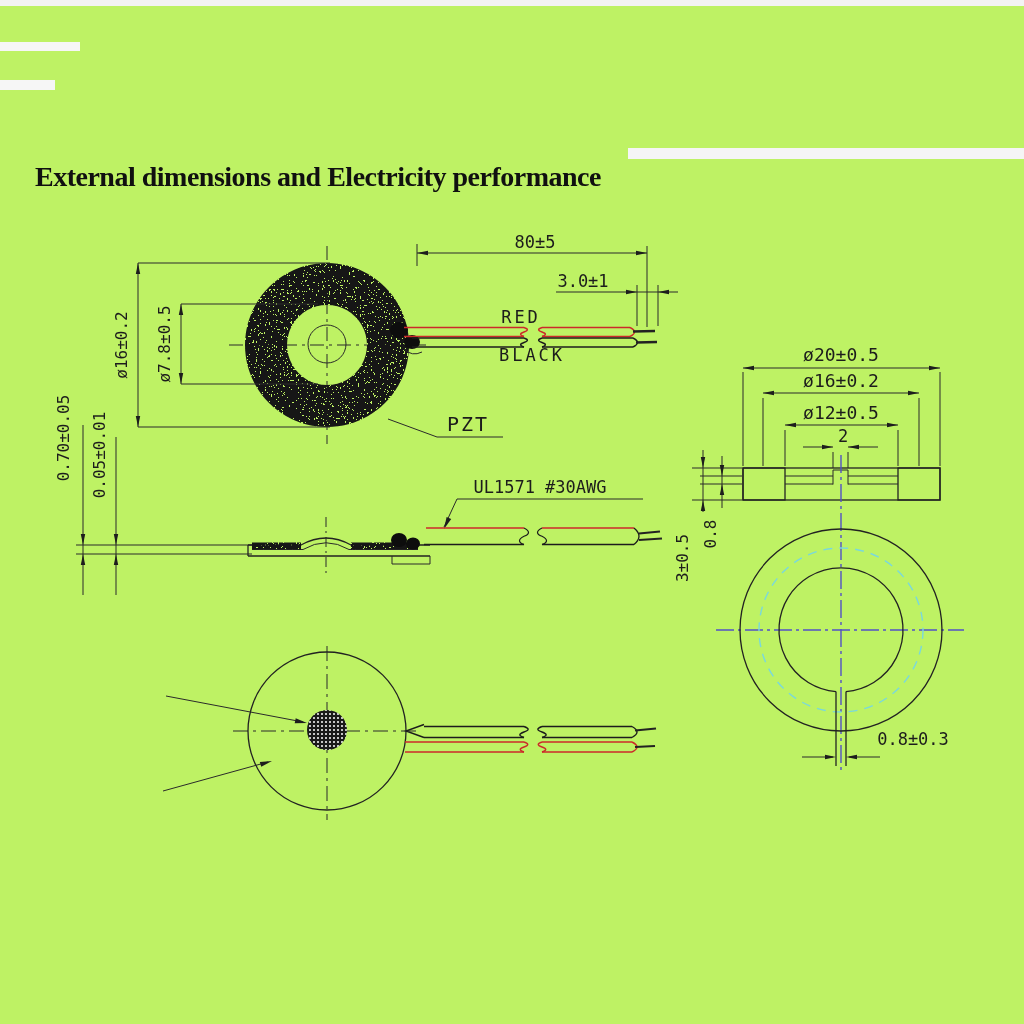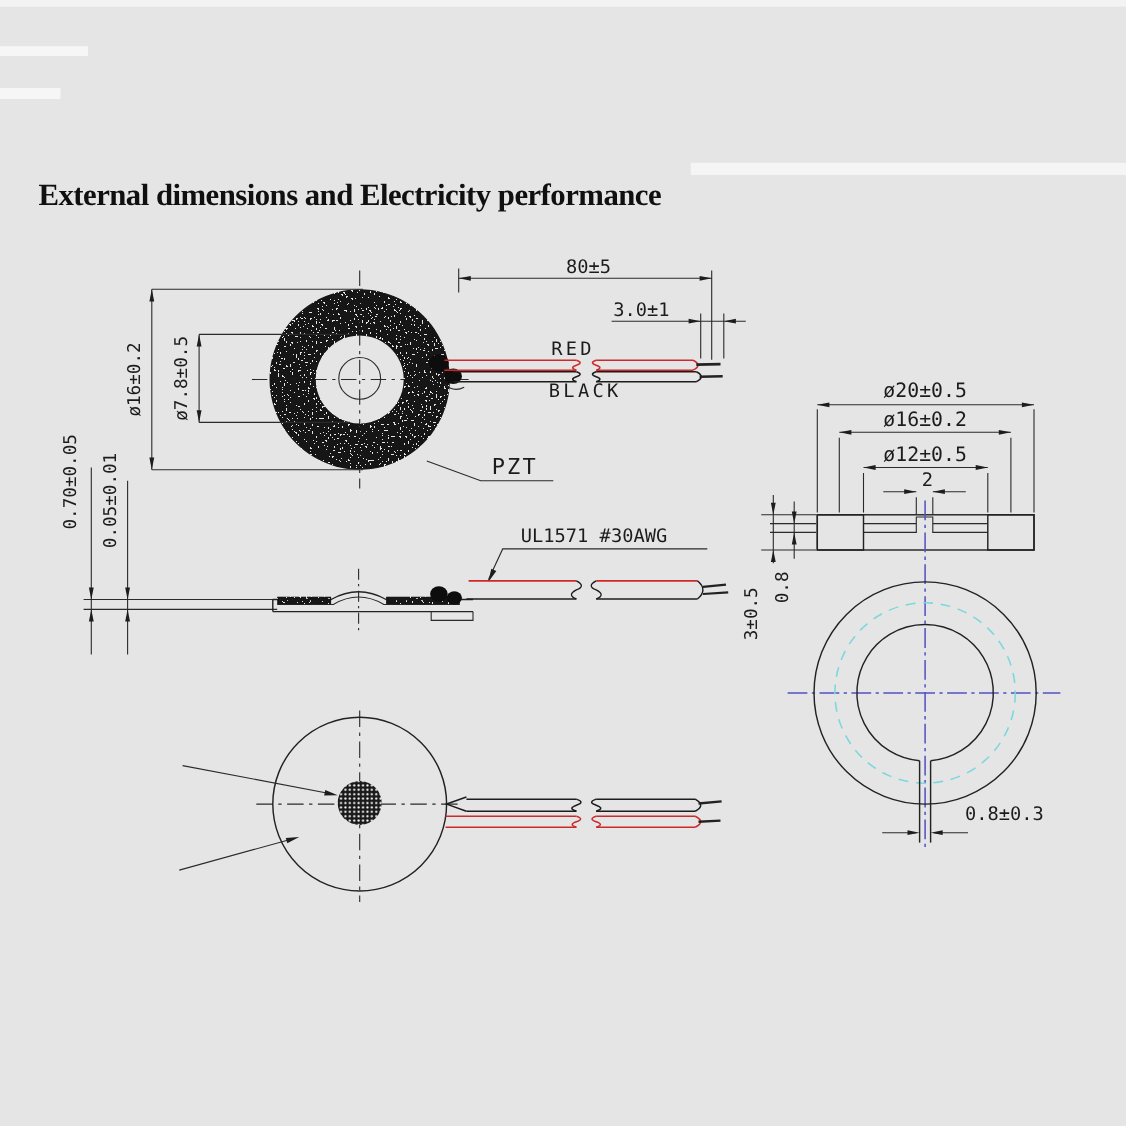--- a/index.html
+++ b/index.html
@@ -1,16 +1,16 @@
 <!DOCTYPE html>
 <html><head>
 <meta charset="utf-8">
 <style>
   html,body{margin:0;padding:0;background:#ffffff;width:1024px;height:1024px;overflow:hidden;}
-  .stage{position:relative;width:1024px;height:1024px;background:#e5e5e5;}
+  .stage{position:relative;width:1024px;height:1024px;background:#bef264;}
   svg{display:block;}
   svg text{font-family:"DejaVu Sans Mono","Liberation Mono",monospace;fill:#1c1c1c;}
   .cad{font-size:17px;}
   .cad-lg{font-size:18px;}
   .cad-sm{font-size:16px;}
   .pzt{font-size:20px;letter-spacing:2px;}
   .wirelabel{font-size:17px;letter-spacing:3px;}
   .title-text{font-family:"Liberation Serif","DejaVu Serif",serif;font-weight:bold;font-size:28px;fill:#101010;letter-spacing:-0.5px;}
   .thin{stroke:#2a2a2a;stroke-width:1;fill:none;}
   .main{stroke:#222;stroke-width:1.3;fill:none;}

